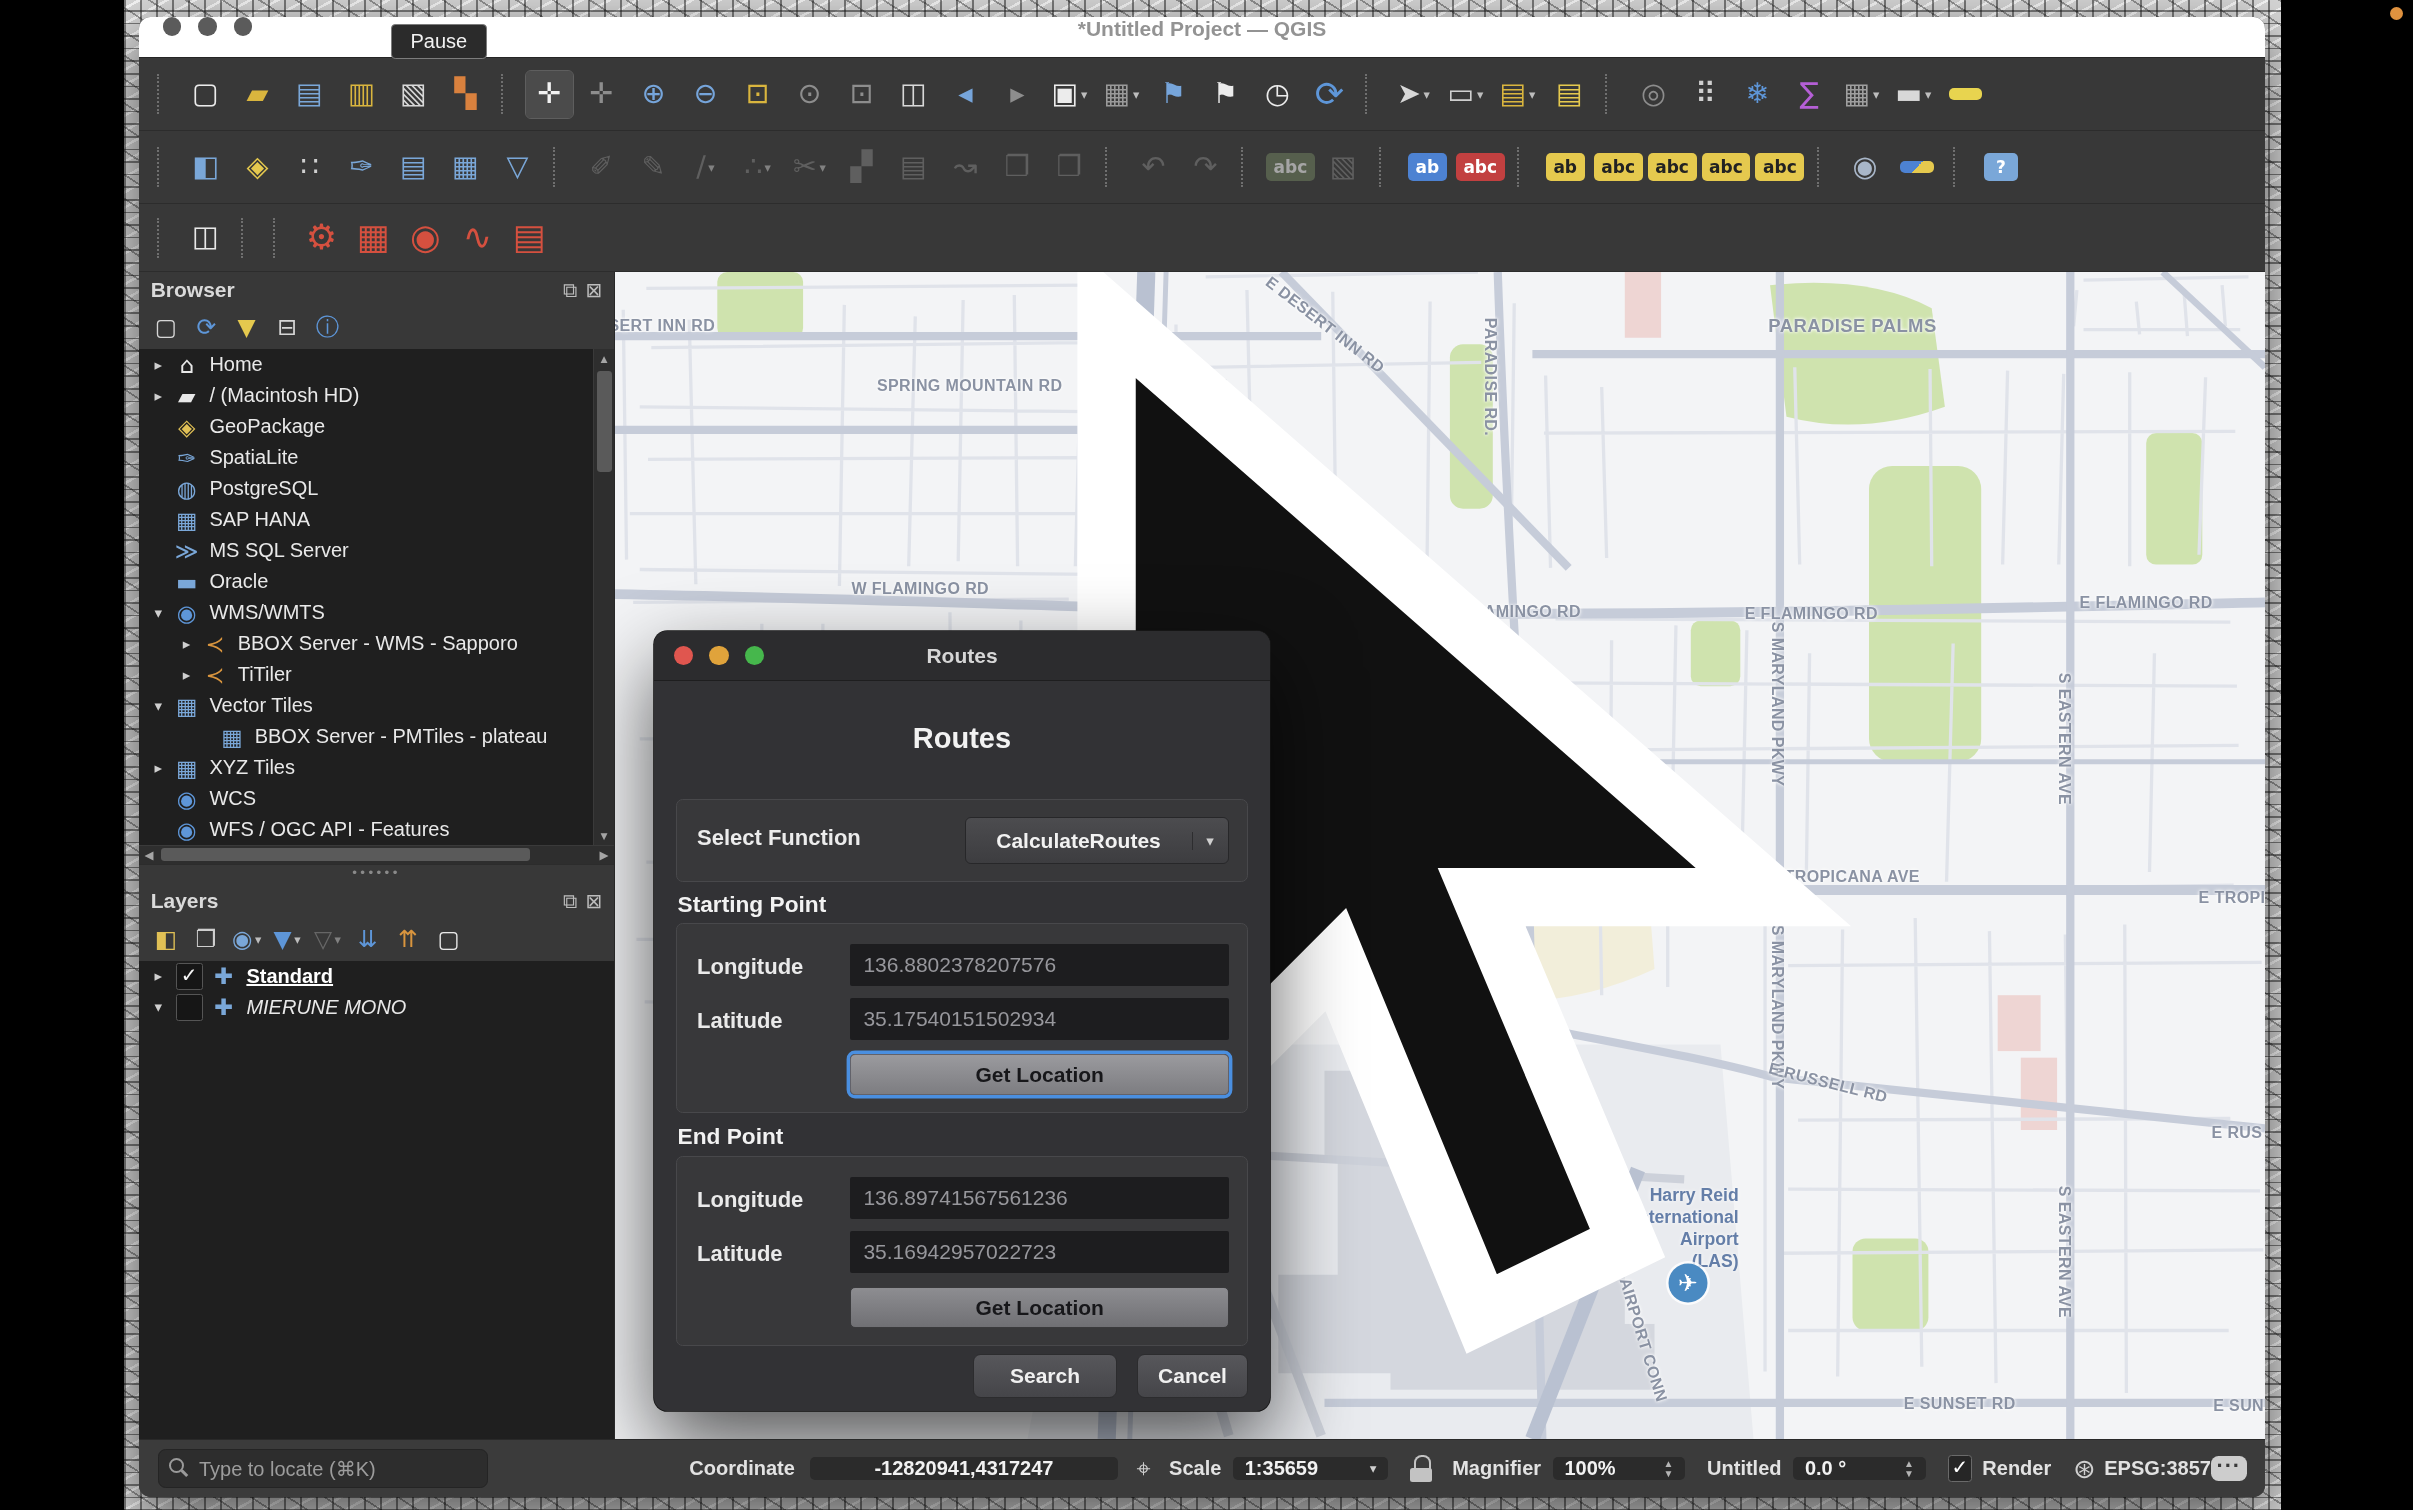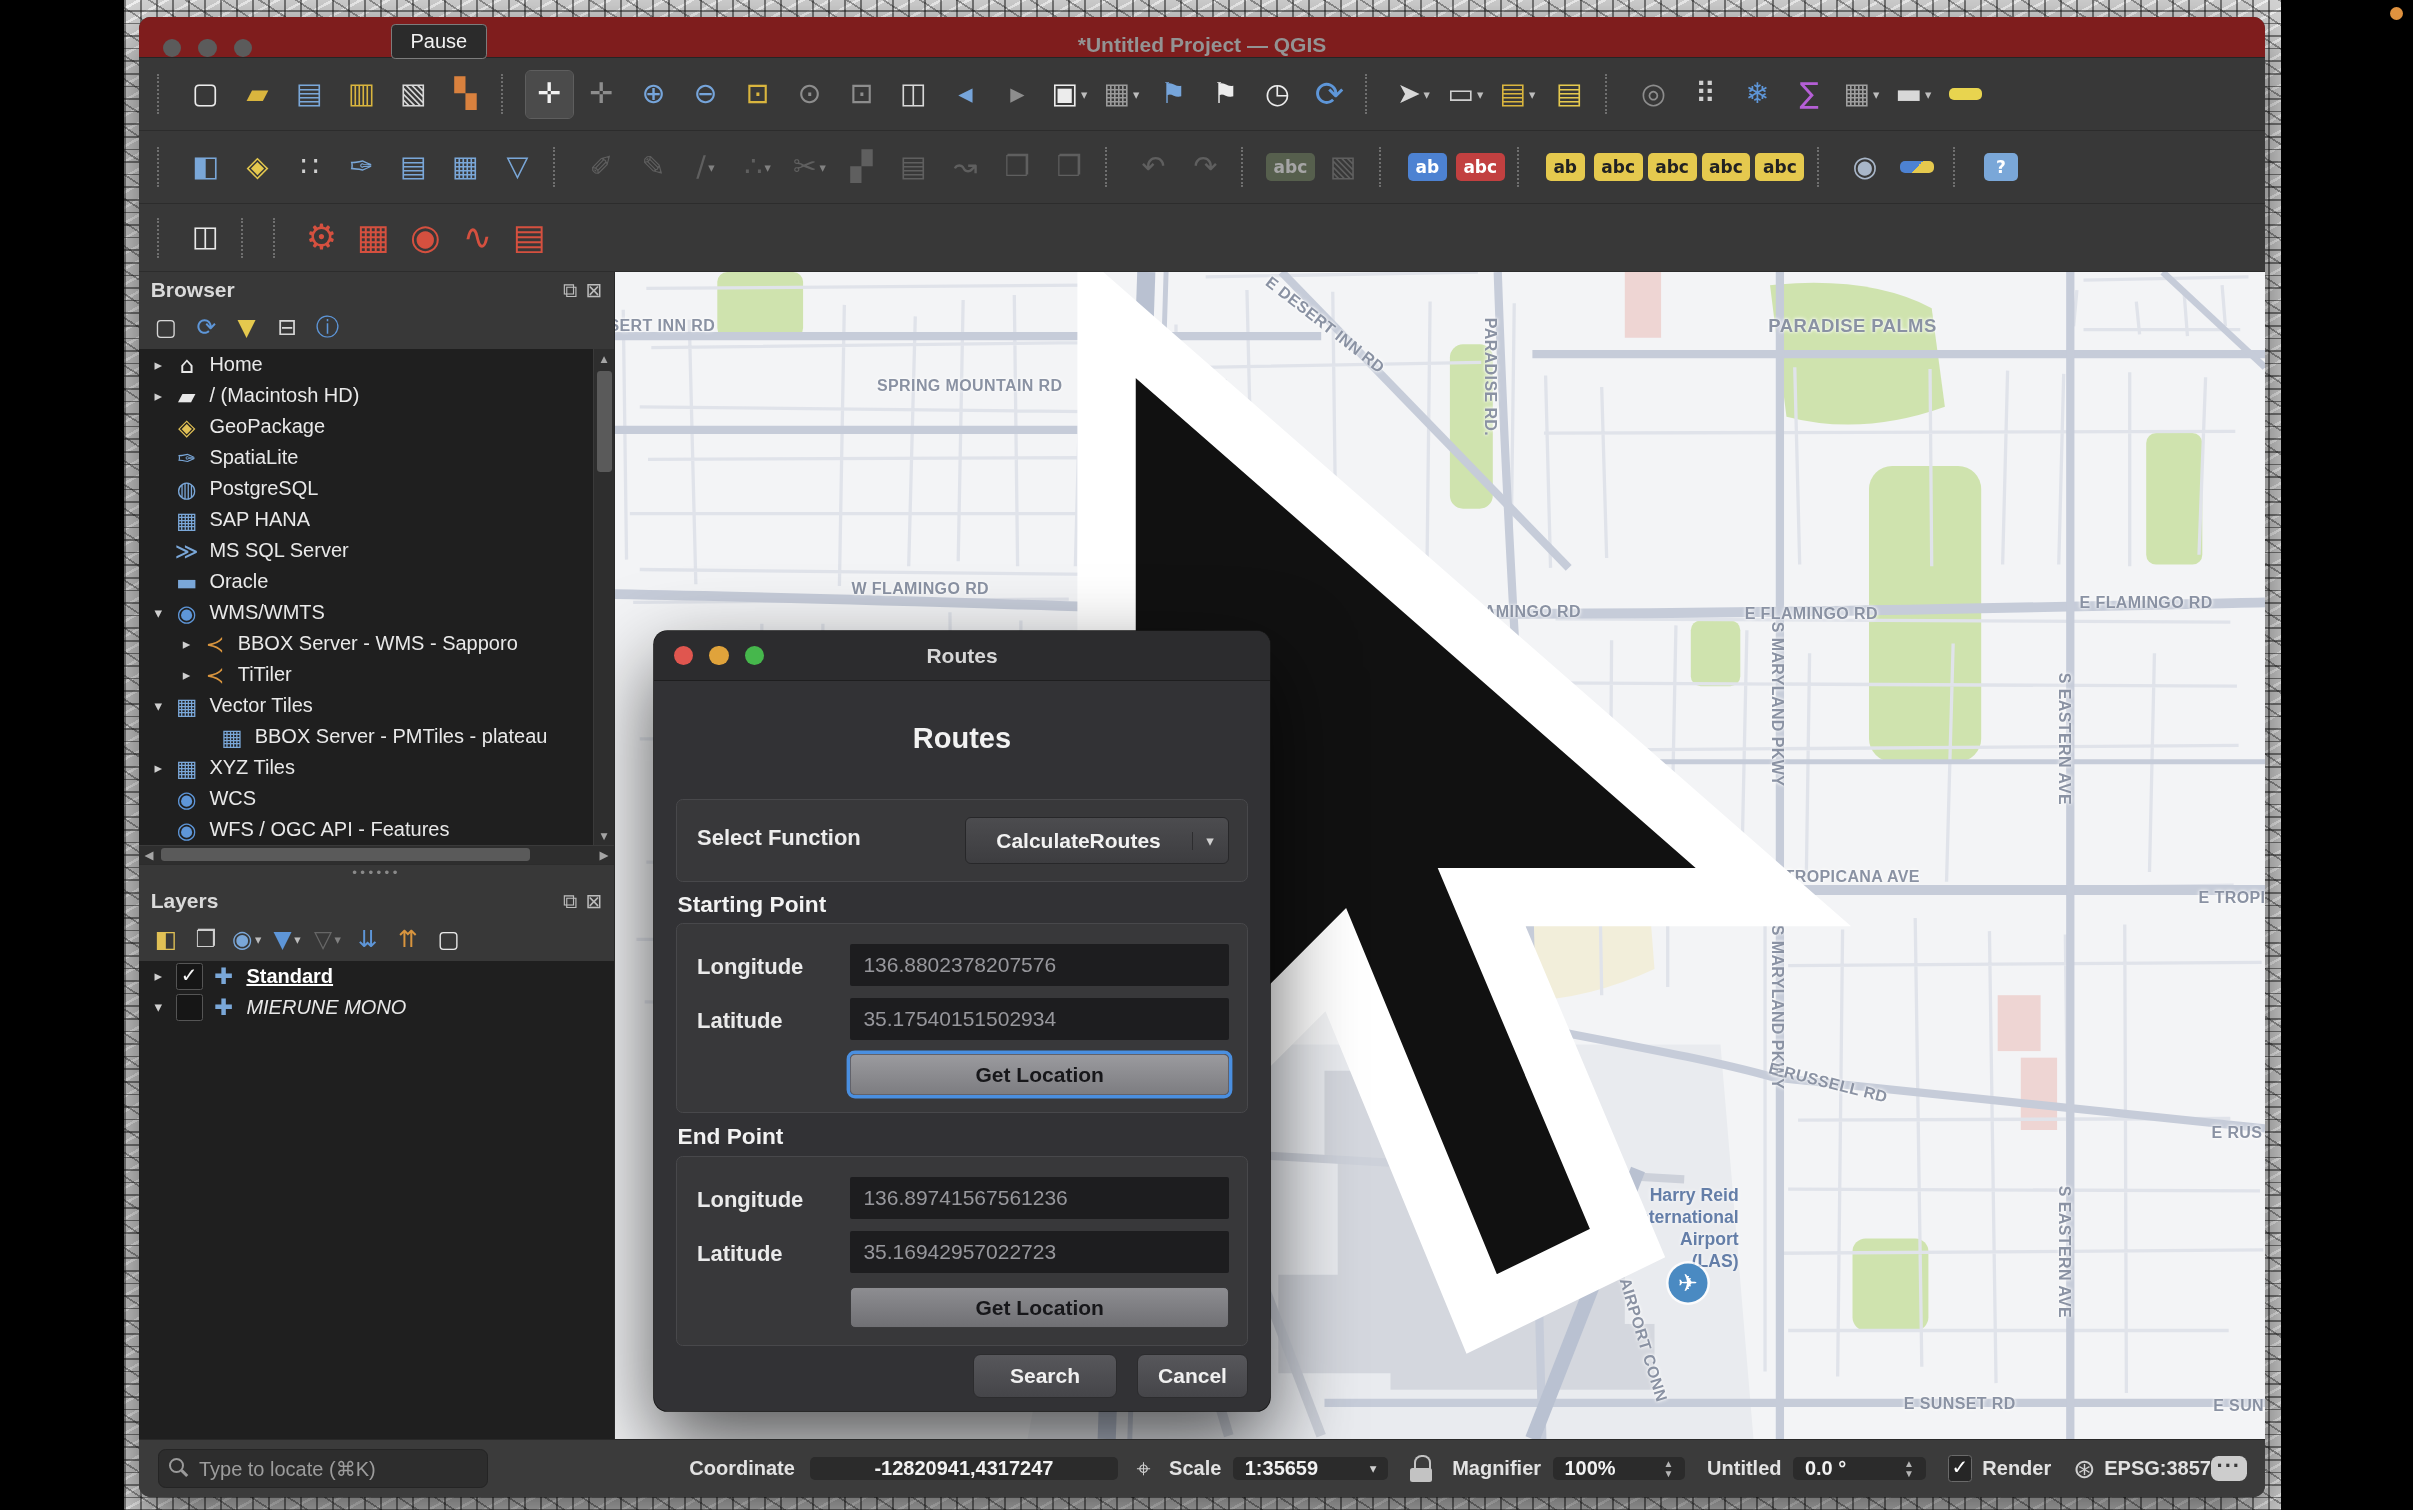--- a/index.html
+++ b/index.html
@@ -12,22 +12,22 @@
     background-image:
       repeating-linear-gradient(0deg, rgba(25,25,25,.5) 0 1.7px, transparent 1.7px 12.6px),
       repeating-linear-gradient(90deg, rgba(25,25,25,.5) 0 1.7px, transparent 1.7px 16px),
       repeating-linear-gradient(33deg, rgba(25,25,25,.38) 0 1.7px, transparent 1.7px 20px),
       repeating-linear-gradient(-29deg, rgba(250,250,250,.85) 0 2.5px, transparent 2.5px 13.4px);}
   #rec-dot{right:10px;top:6.7px;width:13.4px;height:13.4px;border-radius:50%;}
 
   
   #win{left:139px;top:17px;width:2126px;height:1480px;background:#373737;border-radius:11.7px;
        overflow:hidden;box-shadow:0 20px 59px rgba(0,0,0,.6);display:flex;flex-direction:column;}
-  #titlebar{height:40px;background:#7f1d1d;border-bottom:1.7px solid #252525;position:relative;
-            display:flex;align-items:flex-end;flex:none;}
+  #titlebar{height:40px;background:#ffffff;border-bottom:1.7px solid #252525;position:relative;
+            display:flex;align-items:flex-start;flex:none;}
   .tl{width:18.5px;height:18.5px;border-radius:50%;background:#5b5b5b;margin-right:17px;}
   #tl-wrap{margin-left:23.5px;display:flex;align-items:center;}
   #win-title{position:absolute;left:0;right:0;text-align:center;color:#939393;font-weight:bold;font-size:21px;}
   #pause-btn{position:absolute;left:252px;top:6.7px;padding:5px 18.5px;background:#2b2b2b;border:1.7px solid #7c7c7c;
              border-radius:4.2px;color:#f2f2f2;font-size:20px;z-index:60;}
 
   
   .toolbar{background:#383838;border-bottom:1.7px solid #2c2c2c;display:flex;align-items:center;
            padding-left:8.4px;flex:none;}
   #tb1{height:72px;} #tb2{height:72px;} #tb3{height:67px;}

